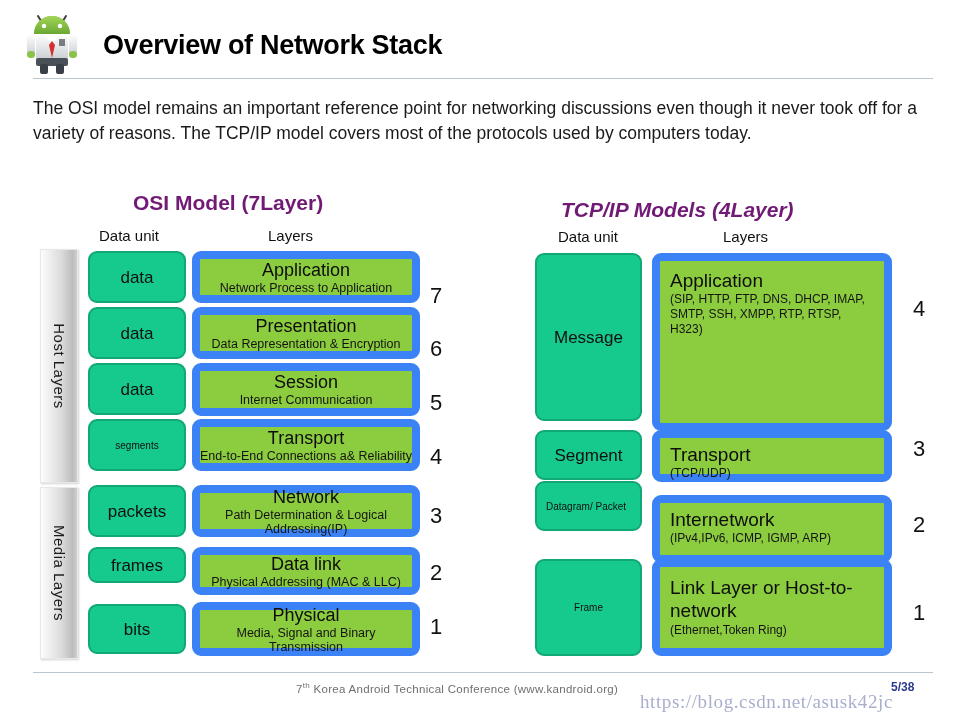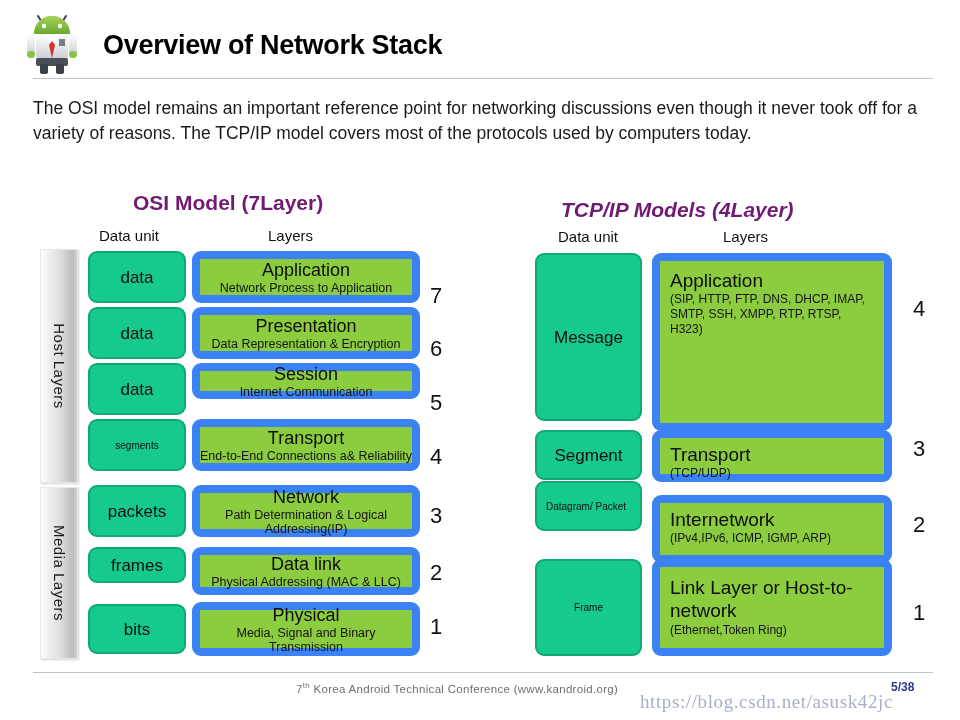--- a/index.html
+++ b/index.html
@@ -263,21 +263,21 @@
 </div>
 <div class="layer-box osi-layer" style="top:307px;height:52px">
   <div class="layer-title">Presentation</div>
   <div class="layer-sub">Data Representation &amp; Encryption</div>
 </div>
 <div class="num osi-num" style="top:336px">6</div>
 
 <div class="unit-box osi-unit" style="top:363px;height:52px">
   <div class="unit-label">data</div>
 </div>
-<div class="layer-box osi-layer" style="top:363px;height:36px">
+<div class="layer-box osi-layer" style="top:363px;height:53px">
   <div class="layer-title">Session</div>
   <div class="layer-sub">Internet Communication</div>
 </div>
 <div class="num osi-num" style="top:390px">5</div>
 
 <div class="unit-box osi-unit" style="top:419px;height:52px">
   <div class="unit-label small">segments</div>
 </div>
 <div class="layer-box osi-layer" style="top:419px;height:52px">
   <div class="layer-title">Transport</div>

